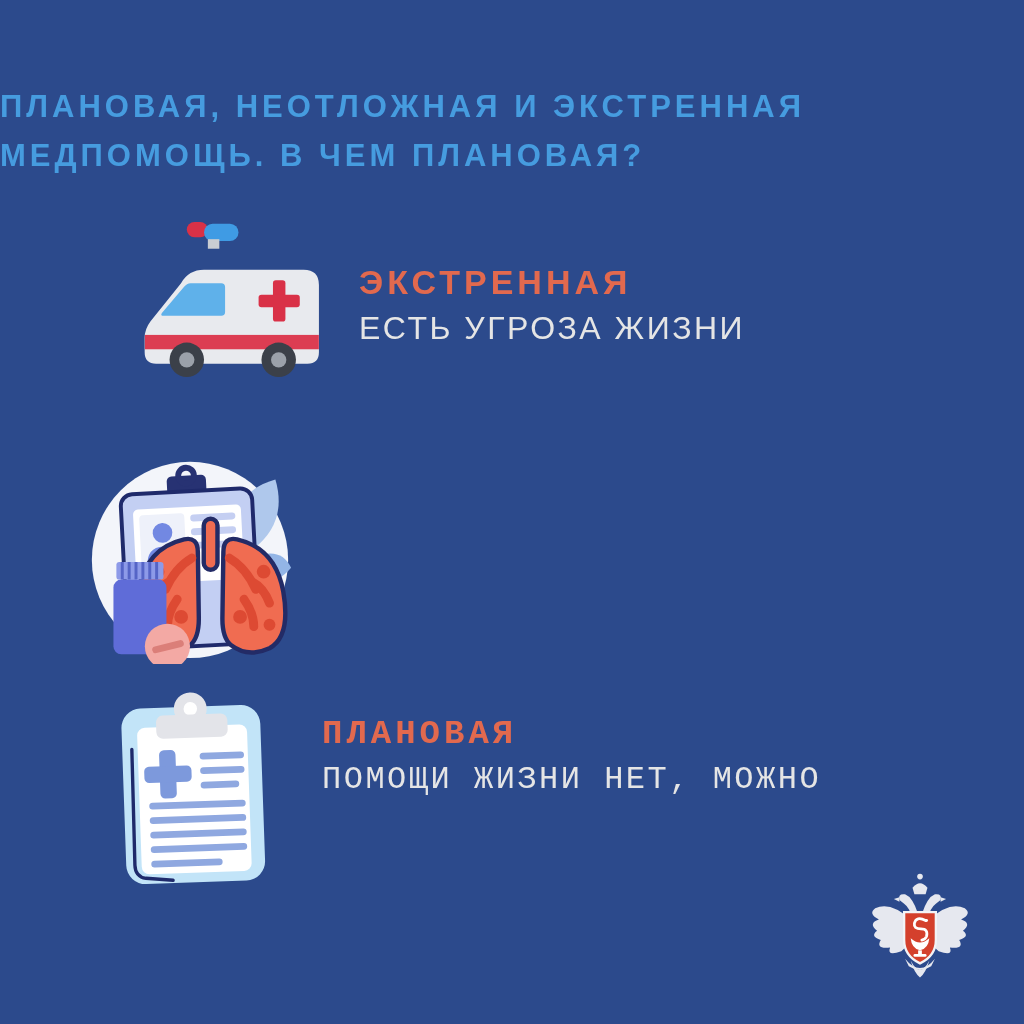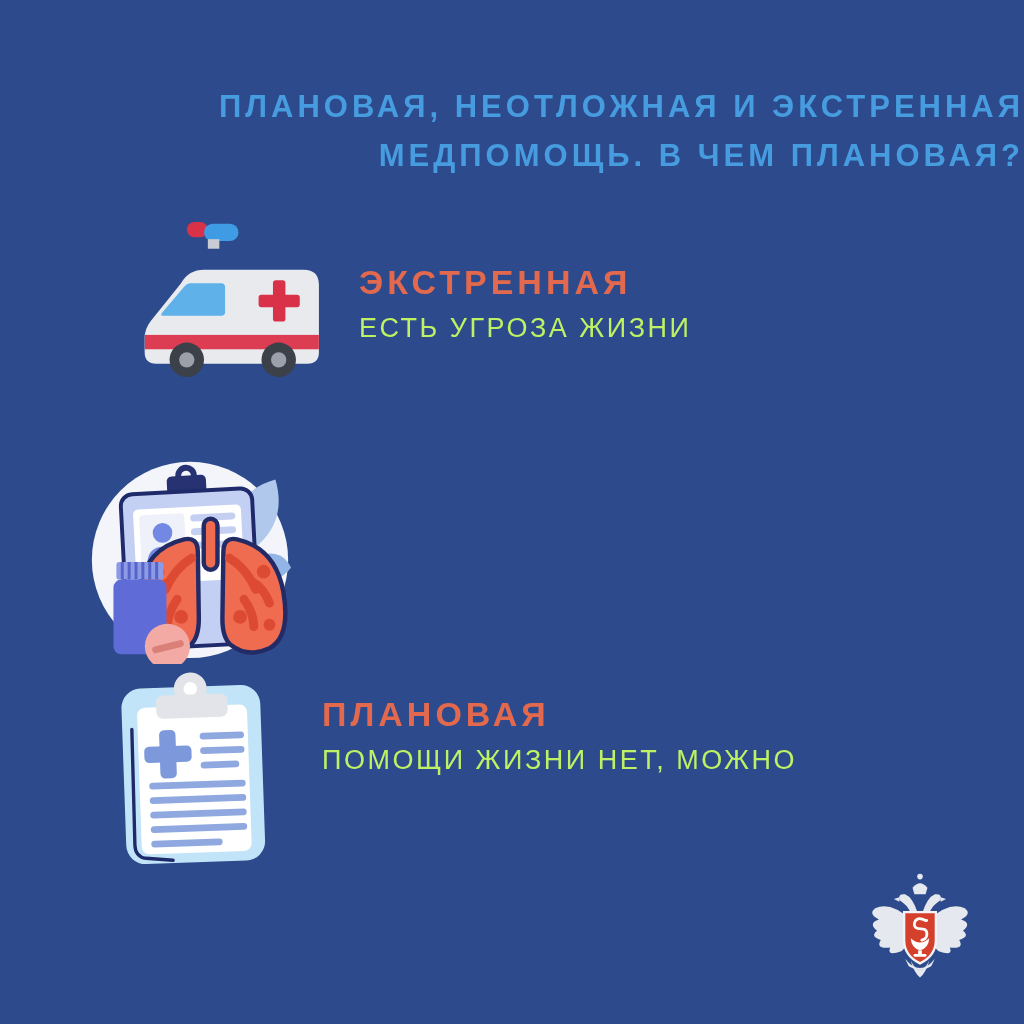--- a/index.html
+++ b/index.html
@@ -6,50 +6,50 @@
   body { font-family:"Liberation Sans", sans-serif; }
   .poster {
     position:relative;
     width:1024px; height:1024px;
     background:#2C4A8C;
     overflow:hidden;
   }
   
   .title {
     position:absolute; top:82px; left:0; right:0;
-    text-align:right;
+    text-align:left;
     color:#469CDF;
     font-size:31px; font-weight:700;
     letter-spacing:4px;
     line-height:49px;
   }
   
   .section { position:absolute; left:0; width:1024px; }
   .s1 { top:220px; height:160px;margin-left:37px; }
   .s2 { top:452px; height:212px; }
-  .s3 { top:658px; height:214px; }
+  .s3 { top:678px; height:214px;font-family:Liberation Mono, monospace; }
   .icon-wrap { position:absolute; }
   .s1 .icon-wrap { left:94px; top:0; width:192px; height:158px; }
   .s2 .icon-wrap { left:86px; top:0; width:208px; height:212px; }
   .s3 .icon-wrap { left:110px; top:0; width:164px; height:214px; }
   .content { position:absolute; left:322px; }
   .s1 .content { top:42px; }
   .s2 .content { top:30px; }
   .s3 .content { top:36px; }
   .heading {
     color:#E2694E;
     font-size:34px; font-weight:600;
     letter-spacing:4px;
     line-height:40px;
     margin-bottom:8px;
     white-space:nowrap;
   }
   .desc-line {
-    color:#bef264;
-    font-size:27px; font-weight:400;
+    color:#e5e5e5;
+    font-size:32px; font-weight:400;
     letter-spacing:2.5px;
     line-height:36px;
     white-space:nowrap;
   }
   
   .emblem-wrap {
     position:absolute; left:864px; top:868px;
     width:112px; height:118px;
   }
   svg { display:block; width:100%; height:100%; }

